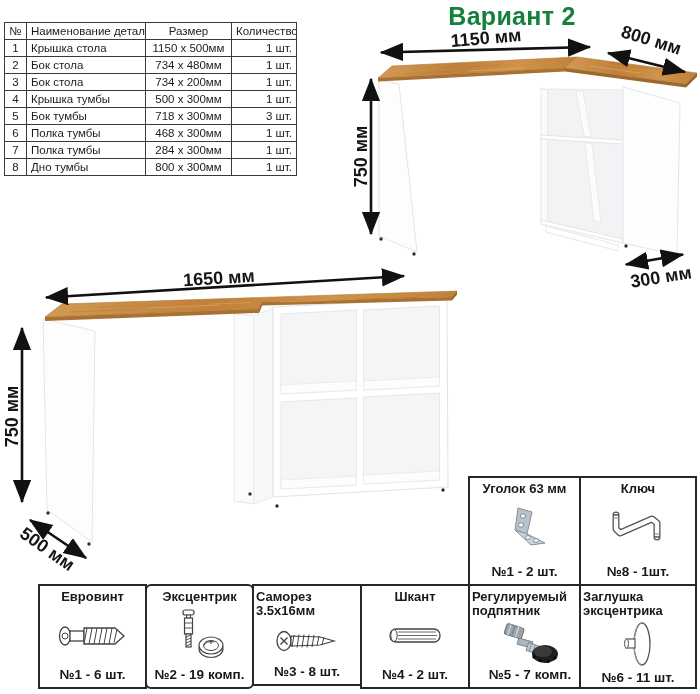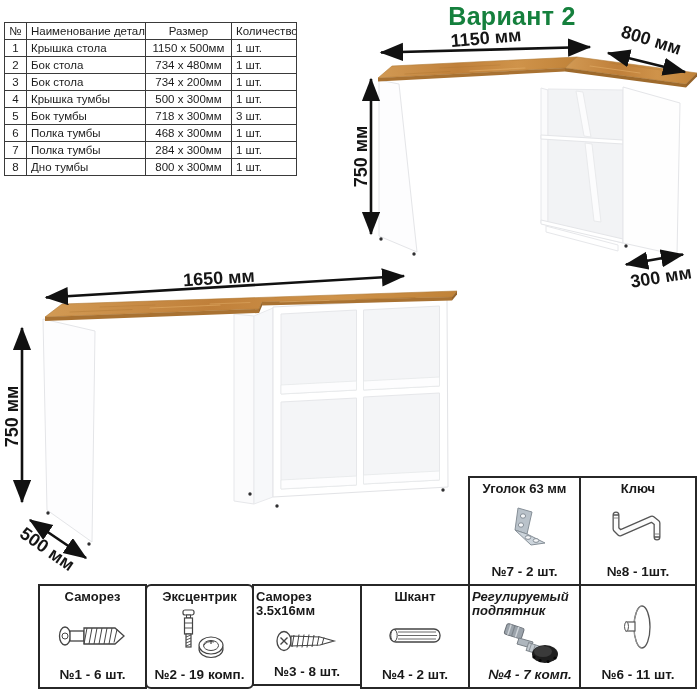--- a/index.html
+++ b/index.html
@@ -16,21 +16,21 @@
     font-size:11.5px; color:#1c1c1c; background:#fff;
   }
   .parts-table td, .parts-table th {
     border:1px solid #3a3a3a; height:17px; padding:0 4px;
     font-weight:normal; white-space:nowrap; overflow:hidden;
   }
   .parts-table th { text-align:center; }
   .col-num  { width:22px;  text-align:center; }
   .col-name { width:119px; text-align:left; }
   .col-size { width:86px;  text-align:center; }
-  .col-qty  { width:65px;  text-align:left; }
+  .col-qty  { width:65px;  text-align:right; }
 
   
   .illus { position:absolute; }
   .illus svg { position:absolute; left:0; top:0; }
 
   .variant-title {
     position:absolute; font-size:25px; font-weight:bold; color:#15803d;
     text-align:center; white-space:nowrap; letter-spacing:0.3px;
   }
   .dim-label {
@@ -248,38 +248,38 @@
     <div class="hw-icon">
       <svg width="58" height="54" viewBox="0 0 58 54">
         <polygon points="22,5 36,9 31,31 19,27" fill="#b9c2ca" stroke="#868f97" stroke-width="1"></polygon>
         <polygon points="19,27 31,31 49,40 35,42" fill="#cdd5dc" stroke="#868f97" stroke-width="1"></polygon>
         <ellipse cx="27" cy="13" rx="2.6" ry="2.2" fill="#f4f6f8" stroke="#7c858d" stroke-width="0.9"></ellipse>
         <ellipse cx="25" cy="22" rx="2.6" ry="2.2" fill="#f4f6f8" stroke="#7c858d" stroke-width="0.9"></ellipse>
         <ellipse cx="32" cy="34.5" rx="2.8" ry="1.9" fill="#f4f6f8" stroke="#7c858d" stroke-width="0.9"></ellipse>
         <ellipse cx="40" cy="37.5" rx="2.8" ry="1.9" fill="#f4f6f8" stroke="#7c858d" stroke-width="0.9"></ellipse>
       </svg>
     </div>
-    <div class="hw-label">№7 - 2 шт.</div>
+    <div class="hw-label">№1 - 2 шт.</div>
   </div>
 
   <div class="hw-box" style="left:579px; top:476px; width:118px; height:110px;">
     <div class="hw-title">Ключ</div>
     <div class="hw-icon">
       <svg width="64" height="46" viewBox="0 0 64 46">
         <path d="M10,8 L10,22 L14,26 L46,12 L51,16 L51,30" fill="none" stroke="#555" stroke-width="7" stroke-linejoin="round" stroke-linecap="round"></path>
         <path d="M10,8 L10,22 L14,26 L46,12 L51,16 L51,30" fill="none" stroke="#fcfcfc" stroke-width="4.4" stroke-linejoin="round" stroke-linecap="round"></path>
         <path d="M7,8 h6 M48,30 h6" stroke="#555" stroke-width="1.4"></path>
         <path d="M8,11 h4 M49,27 h4" stroke="#888" stroke-width="1"></path>
       </svg>
     </div>
     <div class="hw-label">№8 - 1шт.</div>
   </div>
 
   <div class="hw-box" style="left:38px; top:584px; width:109px; height:105px;">
-    <div class="hw-title">Саморез</div>
+    <div class="hw-title">Евровинт</div>
     <div class="hw-icon">
       <svg width="72" height="30" viewBox="0 0 72 30">
         <ellipse cx="8" cy="15" rx="5.5" ry="9" fill="#fff" stroke="#444" stroke-width="1.3"></ellipse>
         <circle cx="8" cy="15" r="3" fill="none" stroke="#444" stroke-width="1"></circle>
         <rect x="13" y="10" width="14" height="10" fill="#fff" stroke="#444" stroke-width="1.3"></rect>
         <polygon points="27,7 58,7 67,15 58,23 27,23" fill="#fff" stroke="#444" stroke-width="1.3"></polygon>
         <g stroke="#444" stroke-width="1">
           <line x1="30" y1="7" x2="27" y2="23"></line>
             <line x1="35" y1="7" x2="32" y2="23"></line>
           <line x1="40" y1="7" x2="37" y2="23"></line>
@@ -349,21 +349,21 @@
         <g stroke="#444" stroke-width="0.8">
           <line x1="13" y1="8" x2="51" y2="8"></line>
           <line x1="13" y1="11.5" x2="52" y2="11.5"></line>
           <line x1="13" y1="15" x2="51" y2="15"></line>
         </g>
       </svg>
     </div>
     <div class="hw-label">№4 - 2 шт.</div>
   </div>
 
-  <div class="hw-box" style="left:468px; top:584px; width:124px; height:105px;font-style:italic;">
+  <div class="hw-box" style="left:468px; top:584px; width:124px; height:105px;">
     <div class="hw-title">Регулируемый подпятник</div>
     <div class="hw-icon">
       <svg width="62" height="42" viewBox="0 0 62 42">
         <g transform="rotate(18 16 10)">
           <rect x="6" y="4" width="18" height="11" rx="2" fill="#9ba3ab" stroke="#6b7178" stroke-width="1"></rect>
           <line x1="10" y1="4" x2="10" y2="15" stroke="#cfd4d9" stroke-width="1.4"></line>
           <line x1="14" y1="4" x2="14" y2="15" stroke="#7d848b" stroke-width="1.2"></line>
           <line x1="18" y1="4" x2="18" y2="15" stroke="#cfd4d9" stroke-width="1.4"></line>
         </g>
         <polygon points="20,16 34,20 32,26 18,22" fill="#aeb6bd" stroke="#787f86" stroke-width="1"></polygon>
@@ -374,24 +374,25 @@
           <line x1="39" y1="23" x2="39" y2="31" stroke="#8d949a" stroke-width="1"></line>
         </g>
         <ellipse cx="46" cy="32" rx="13" ry="9" fill="#1e1e1e"></ellipse>
         <ellipse cx="44" cy="29.5" rx="9" ry="5.5" fill="#3a3a3a"></ellipse>
         <circle cx="35" cy="35" r="1.6" fill="#060606"></circle>
         <circle cx="41" cy="38.5" r="1.6" fill="#060606"></circle>
         <circle cx="49" cy="39.5" r="1.6" fill="#060606"></circle>
         <circle cx="56" cy="36" r="1.6" fill="#060606"></circle>
       </svg>
     </div>
-    <div class="hw-label">№4 - 7 комп.</div>
+    <div class="hw-label">№5 - 7 комп.</div>
   </div>
 
   <div class="hw-box" style="left:579px; top:584px; width:118px; height:105px;">
+    <div class="hw-title">Заглушка эксцентрика</div>
     <div class="hw-icon">
       <svg width="46" height="52" viewBox="0 0 46 52">
         <ellipse cx="27" cy="26" rx="8" ry="21" fill="#fff" stroke="#555" stroke-width="1.3"></ellipse>
         <path d="M27,5 a8,21 0 0 0 0,42" fill="none" stroke="#999" stroke-width="1"></path>
         <rect x="11" y="21" width="9" height="9" fill="#fff" stroke="#555" stroke-width="1.2"></rect>
         <ellipse cx="11.5" cy="25.5" rx="2" ry="4.5" fill="#fff" stroke="#555" stroke-width="1"></ellipse>
       </svg>
     </div>
     <div class="hw-label">№6 - 11 шт.</div>
   </div>

